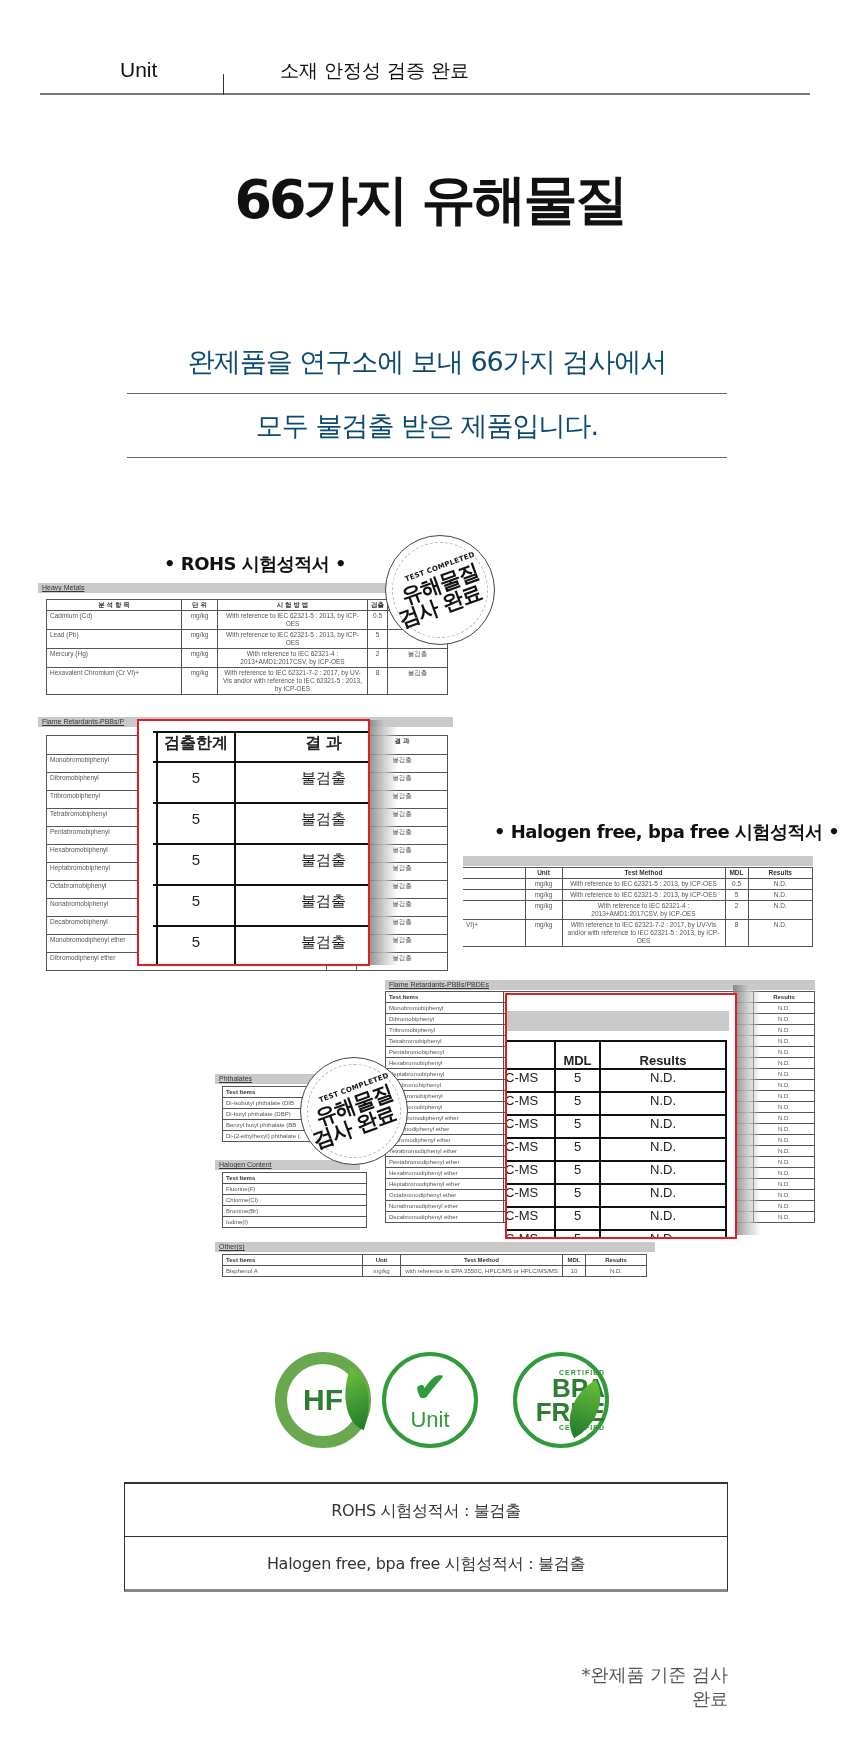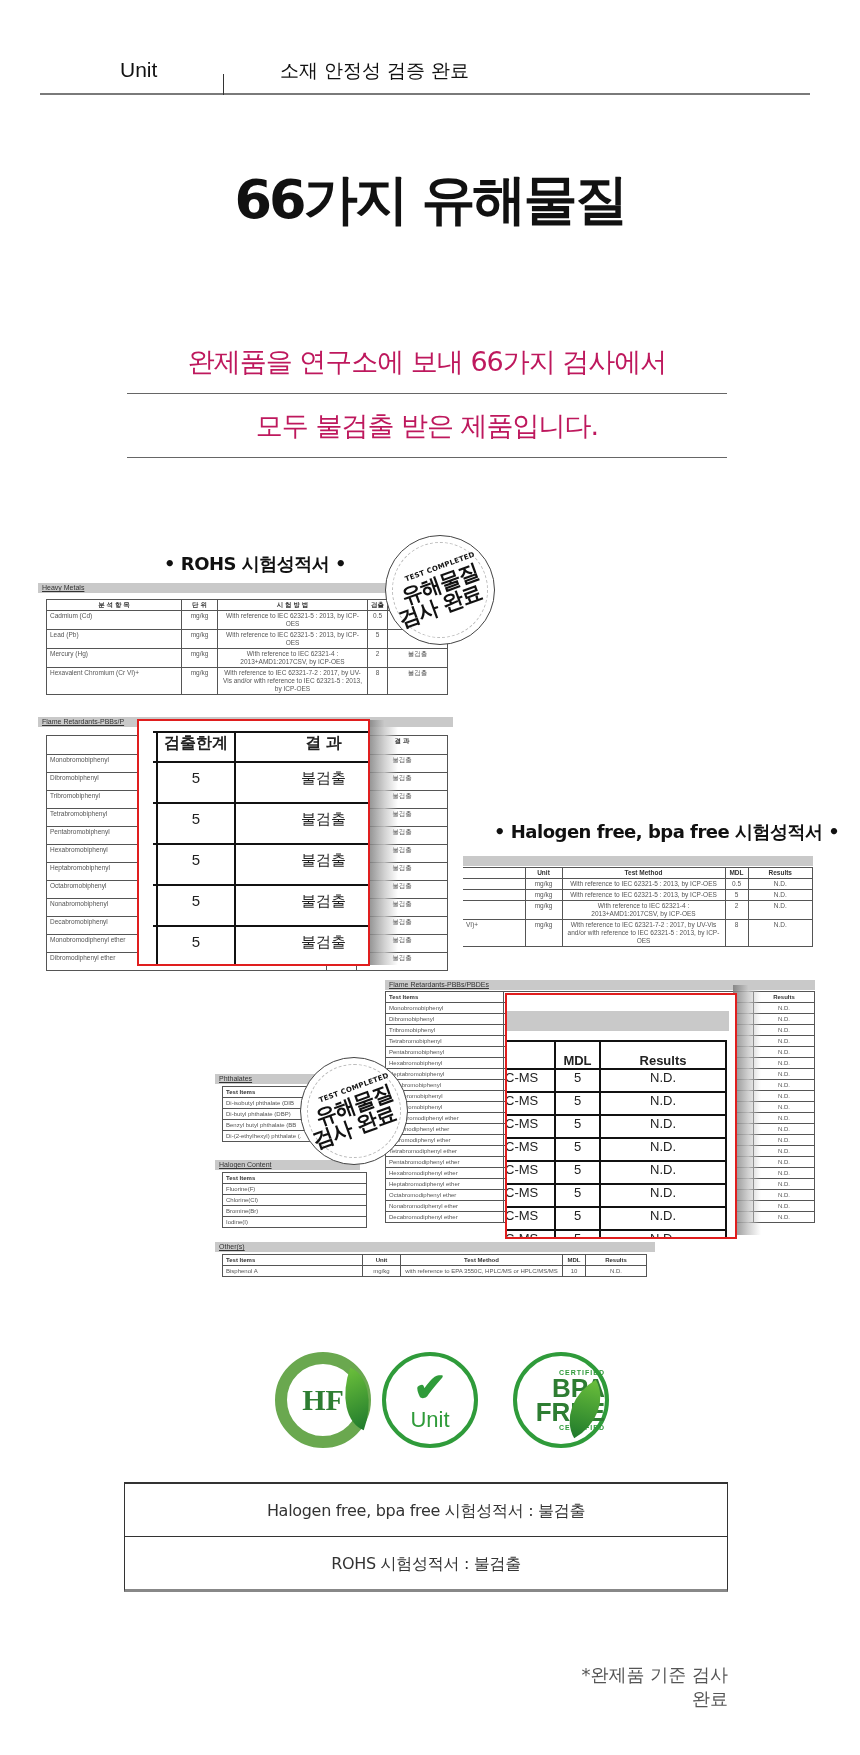--- a/index.html
+++ b/index.html
@@ -8,21 +8,21 @@
 
   
   .top-bar { position: absolute; left: 40px; top: 50px; width: 770px; height: 45px; border-bottom: 2px solid #7a7a7a; }
   .top-bar .label { position: absolute; left: 80px; top: 8px; font-family: "Liberation Sans", sans-serif; font-size: 21px; color: #111; }
   .top-bar .divider { position: absolute; left: 183px; top: 24px; width: 1px; height: 21px; background: #333; }
   .top-bar .title { position: absolute; left: 240px; top: 8px; font-size: 19px; color: #111; }
 
   
   .hero-title { position: absolute; left: 0; top: 165px; width: 860px; text-align: center; font-size: 54px; font-weight: bold; line-height: 70px; letter-spacing: -3px; color: #111; }
   .hero-title span { display: block; }
-  .sub-line { position: absolute; left: 127px; width: 600px; text-align: center; font-size: 27px; letter-spacing: -1px; color: #be185d; border-bottom: 1.5px solid #666; height: 64px; padding-top: 14px; }
+  .sub-line { position: absolute; left: 127px; width: 600px; text-align: center; font-size: 27px; letter-spacing: -1px; color: #0c4a6e; border-bottom: 1.5px solid #666; height: 64px; padding-top: 14px; }
 
   
   .doc-caption { position: absolute; font-size: 18px; font-weight: bold; letter-spacing: -0.5px; color: #111; white-space: nowrap; }
   .section-bar { position: absolute; background: #c9c9c9; height: 10px; font-size: 7px; color: #333; text-decoration: underline; padding-left: 4px; line-height: 10px; font-family: "Liberation Sans", sans-serif; }
   table.doc { position: absolute; border-collapse: collapse; font-family: "Liberation Sans", sans-serif; font-size: 6.5px; color: #555; background: #fff; }
   table.doc td, table.doc th { border: 1px solid #555; padding: 1px 3px; vertical-align: top; font-weight: normal; line-height: 8px; }
   table.doc th { text-align: center; color: #333; font-weight: bold; }
   table.doc td.c { text-align: center; }
 
   
@@ -493,35 +493,35 @@
   <tr>
     <td>Bisphenol A</td>
     <td class="c">mg/kg</td>
     <td class="c">with reference to EPA 3550C, HPLC/MS or HPLC/MS/MS</td>
     <td class="c">10</td>
     <td class="c">N.D.</td>
   </tr>
 </tbody>
   </table>
 
-<div class="badge hf" style="left:275px;font-family:Liberation Serif, serif;">
+<div class="badge hf" style="left:275px;">
   <span class="big">HF</span>
 </div>
 <div class="leaf" style="left:340px; top:1372px; transform:rotate(20deg);"></div>
 
 <div class="badge" style="left:382px;">
   <span class="big" style="font-size:40px; color:#2f9b3a; line-height:40px;">✔</span>
   <span class="mid">Unit</span>
 </div>
 
 <div class="badge" style="left:513px;align-items:flex-end;">
   <span class="tiny">CERTIFIED</span>
   <span class="big" style="font-size:26px; line-height:24px;">BPA</span>
   <span class="big" style="font-size:26px; line-height:24px;">FREE</span>
   <span class="tiny">CERTIFIED</span>
 </div>
 <div class="leaf" style="left:565px; top:1385px; width:40px; height:48px; transform:rotate(60deg);"></div>
 
 <div class="summary">
+  <div class="row">ROHS 시험성적서 :  불검출</div>
   <div class="row">Halogen free, bpa free 시험성적서 :  불검출</div>
-  <div class="row">ROHS 시험성적서 :  불검출</div>
 </div>
 <div class="footnote">*완제품 기준 검사 완료</div>
 
 </body></html>

